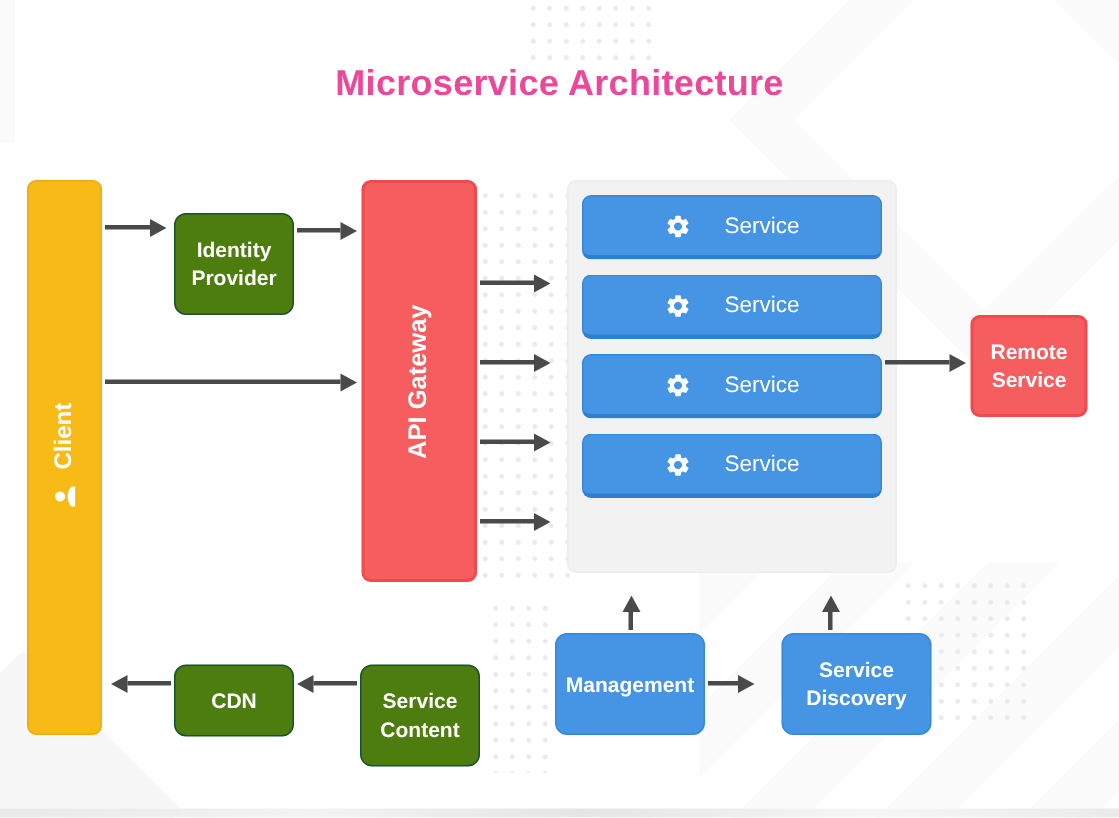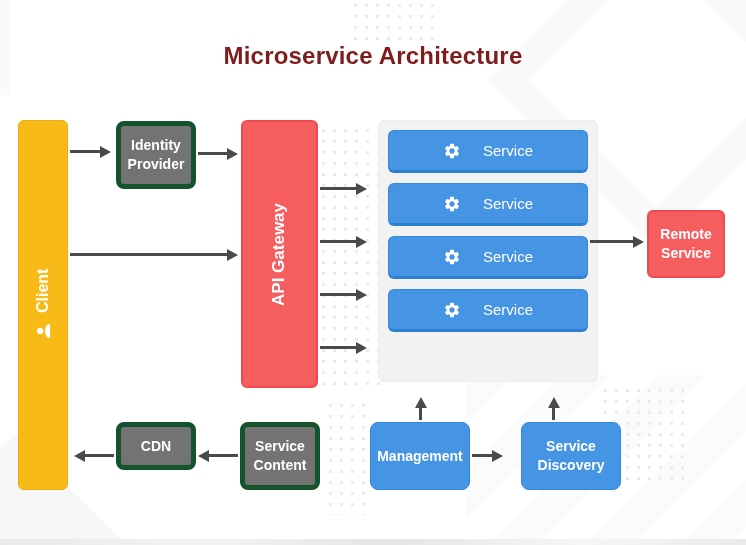--- a/index.html
+++ b/index.html
@@ -13,31 +13,31 @@
   .dots{background-image:radial-gradient(#EBEBEB 1.5px,transparent 1.6px);background-size:11px 11px;}
   .chev-tr{top:-40px;right:-30px;width:180px;height:180px;border:30px solid #FAFAFA;transform:rotate(45deg);}
   .band-br{right:0;bottom:0;width:280px;height:170px;background:repeating-linear-gradient(135deg,#FAFAFA 0 34px,#ffffff 34px 68px);opacity:.85;}
   .sq-bl{left:-60px;bottom:-70px;width:150px;height:150px;background:#F7F7F7;transform:rotate(45deg);}
   .edge-tl{left:0;top:0;width:10px;height:95px;background:#FAFAFA;}
   .strip-bottom{left:0;bottom:0;width:100%;height:6px;background:linear-gradient(90deg,#E9E9E9 0%,#F3F3F3 28%,#E5E5E5 52%,#F6F6F6 78%,#EAEAEA 100%);}
 
   
   .title{
     position:absolute;top:42px;left:0;width:100%;text-align:center;
-    font-size:24px;font-weight:bold;color:#7f1d1d;letter-spacing:.2px;
+    font-size:24px;font-weight:bold;color:#ec4899;letter-spacing:.2px;
   }
 
   
   .node{
     position:absolute;display:flex;align-items:center;justify-content:center;
     text-align:center;color:#ffffff;box-sizing:border-box;
     font-size:14px;font-weight:600;line-height:1.35;
   }
   .yellow{background:#F7BA17;border:1px solid #ECAC10;border-radius:6px;}
-  .green{background:#737373;border:5px solid #14532d;border-radius:8px;}
+  .green{background:#4d7c0f;border:1px solid #14532d;border-radius:8px;margin-top:21px;}
   .red{background:#F65D5F;border:2px solid #F04A4F;border-radius:6px;}
   .blue{background:#4694E4;border:1px solid #3488DB;border-radius:8px;}
 
   .client{left:18px;top:120px;width:50px;height:370px;}
   .identity{left:116px;top:121px;width:80px;height:68px;padding:4px;}
   .gateway{left:241px;top:120px;width:77px;height:268px;}
   .remote{left:647px;top:210px;width:78px;height:68px;padding:20px;}
   .cdn{left:116px;top:422px;width:80px;height:48px;}
   .static{left:240px;top:422px;width:80px;height:68px;padding:4px;}
   .management{left:370px;top:422px;width:100px;height:68px;padding:4px;}

